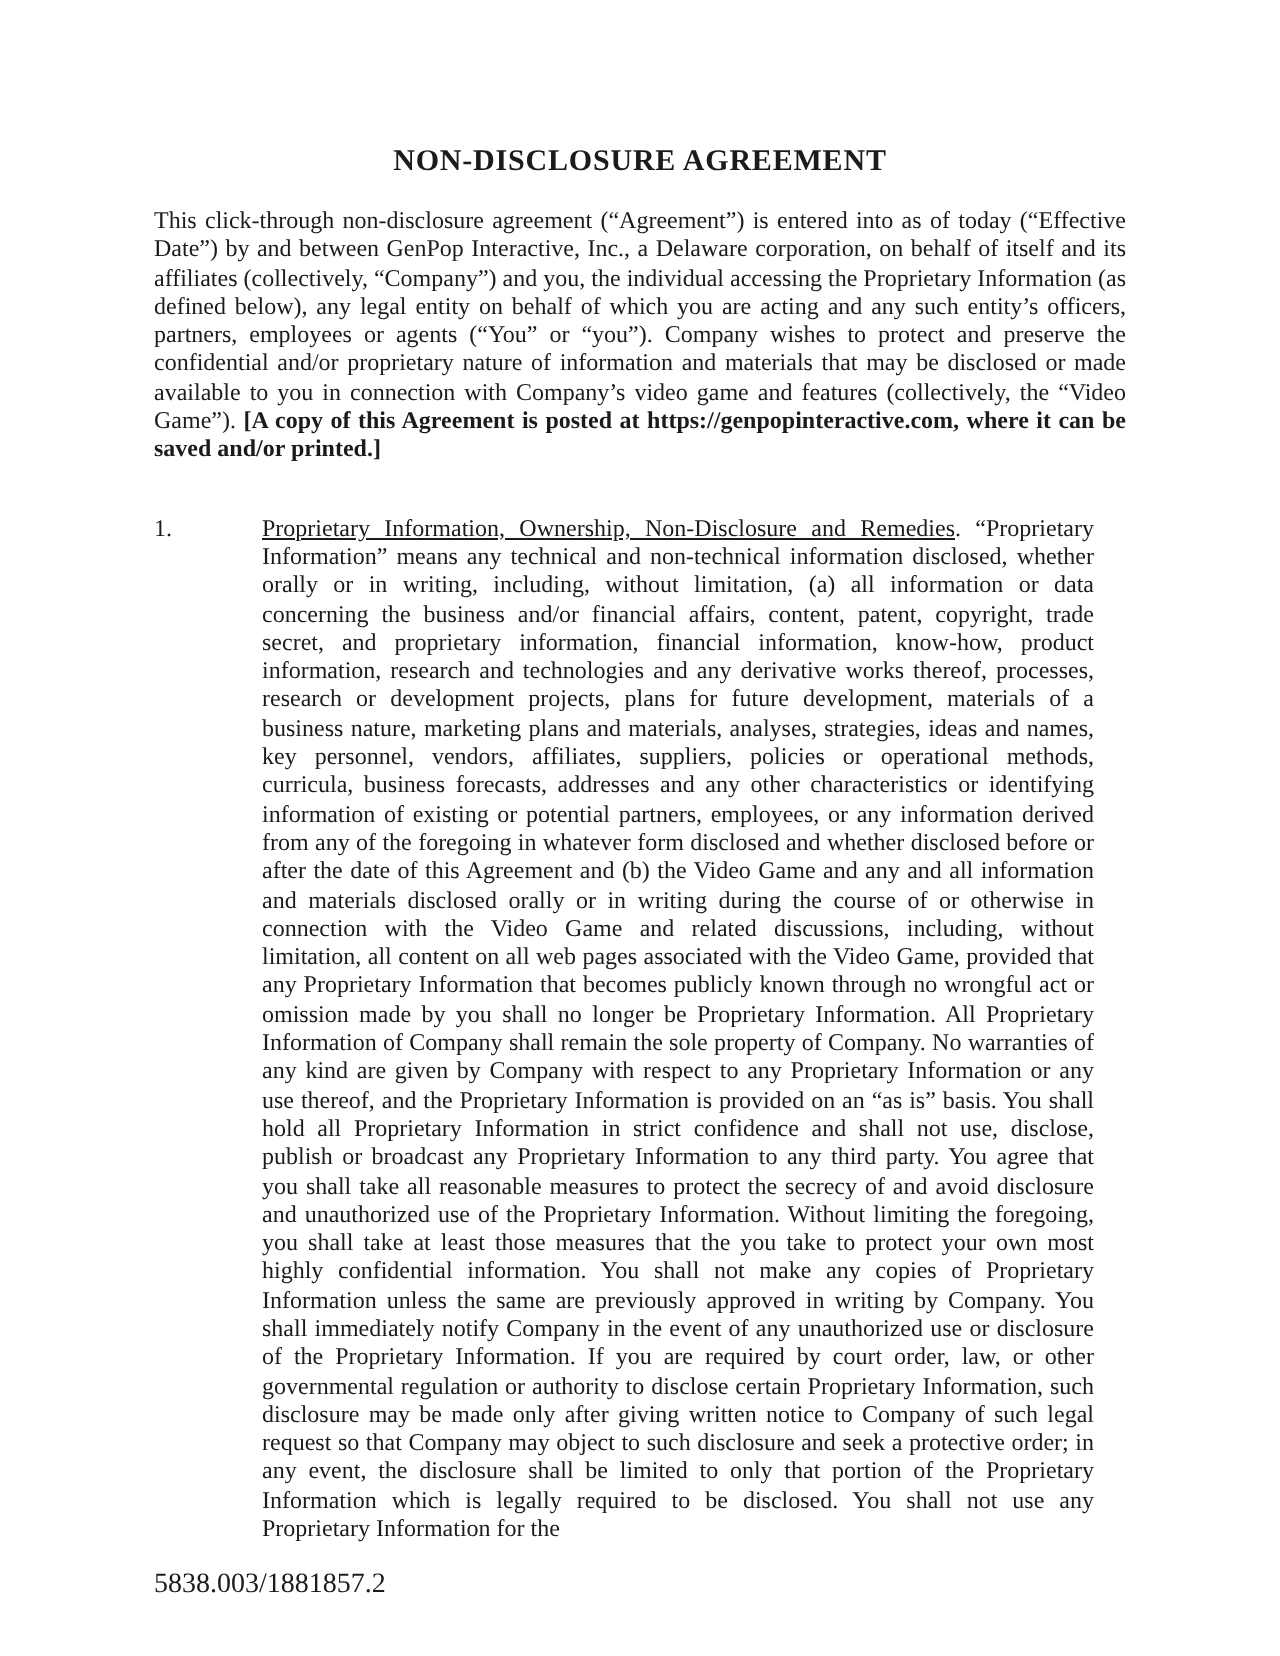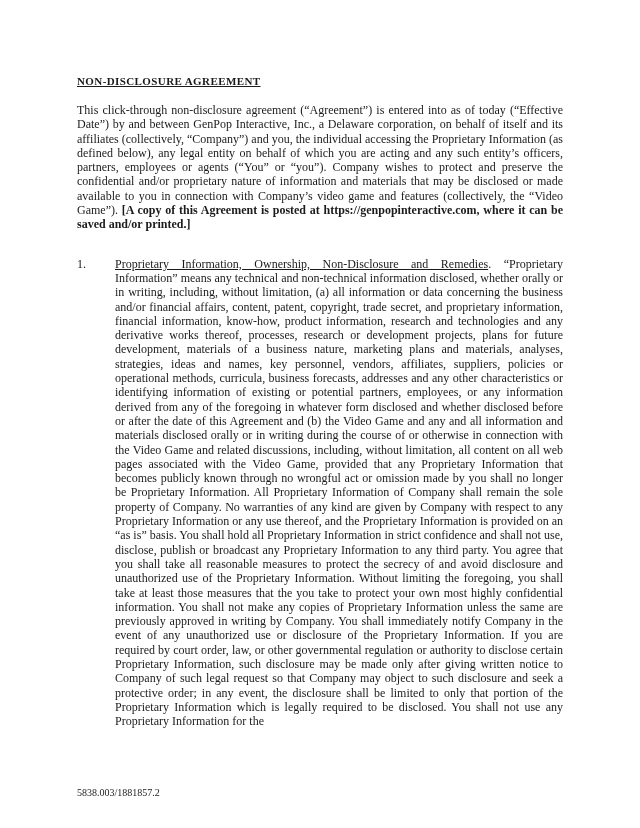--- a/index.html
+++ b/index.html
@@ -15,24 +15,23 @@
     background: #ffffff;
     box-sizing: border-box;
     padding: 74px 77px 0 77px;
     font-family: "Liberation Serif", "DejaVu Serif", serif;
     color: #1b1b1b;
     font-size: 12px;
     line-height: 14.3px;
   }
   .doc-title {
     margin: 0 0 14px 0;
-    text-align: left;
-    font-size: 11px;
+    text-align: center;
+    font-size: 15px;
     font-weight: bold;
-    text-decoration: underline;
     letter-spacing: 0.4px;
     line-height: 15px;
   }
   .intro {
     margin: 0 0 25px 0;
     text-align: justify;
   }
   .intro strong {
     font-weight: bold;
     margin-top: 21px;
@@ -41,31 +40,31 @@
     position: relative;
     padding-left: 38px;
     margin: 0;
   }
   .sec-num {
     position: absolute;
     left: 0;
     top: 0;
   }
   .sec-body {
-    margin: 0;
+    margin: 16px;
     text-align: justify;
   }
   .u {
     text-decoration: underline;
   }
   .doc-footer {
     position: absolute;
     left: 77px;
     bottom: 30px;
-    font-size: 10px;
+    font-size: 14px;
     line-height: 10px;
     color: #1b1b1b;
   }
 </style>
 </head>
 <body>
 
 <div class="page">
 
   <h1 class="doc-title">NON-DISCLOSURE AGREEMENT</h1>

